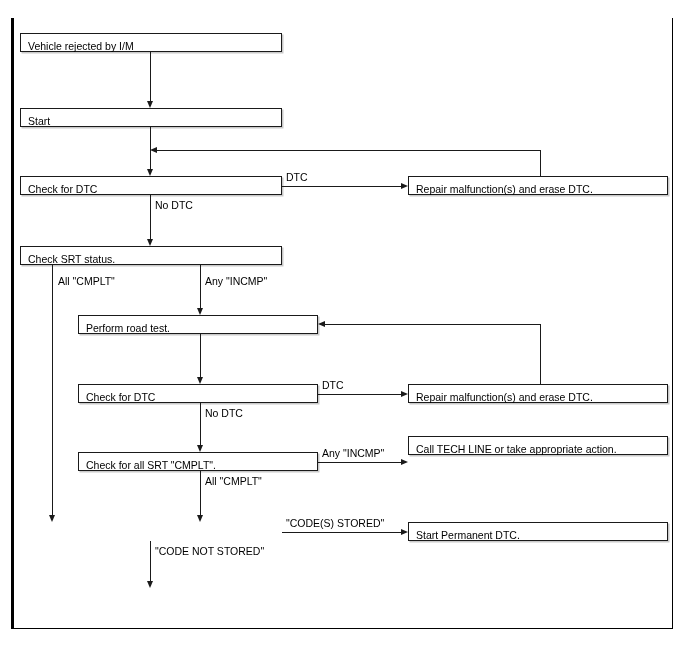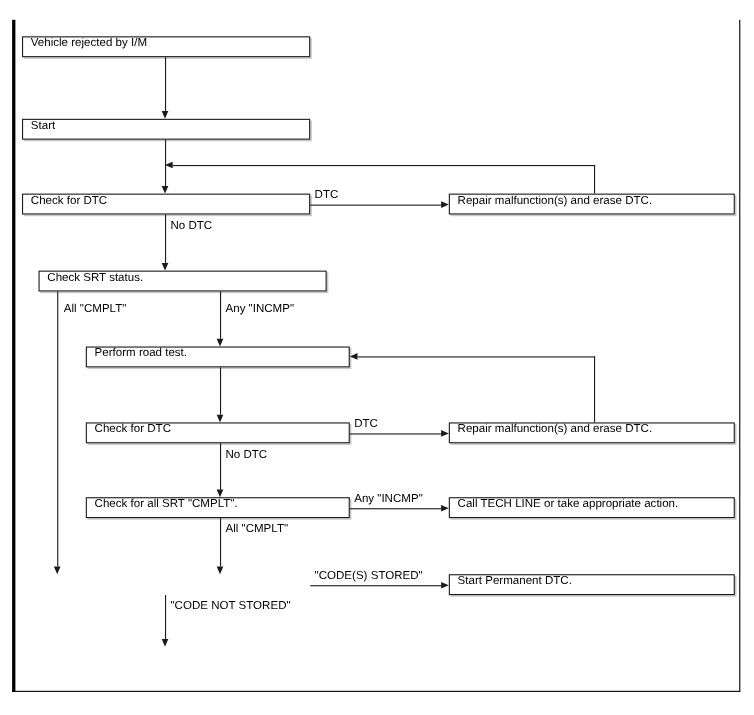--- a/index.html
+++ b/index.html
@@ -6,21 +6,21 @@
   body{font-family:"Liberation Sans", sans-serif;}
   #page{position:relative;width:685px;height:650px;background:#fff;overflow:hidden;}
 
   
   .frame-left{position:absolute;left:11px;top:18px;width:3px;height:611px;background:#000;}
   .frame-right{position:absolute;left:672px;top:18px;width:1px;height:611px;background:#000;}
   .frame-bottom{position:absolute;left:11px;top:628px;width:662px;height:1px;background:#000;}
 
   
   .box{position:absolute;box-sizing:border-box;border:1px solid #1a1a1a;background:#fff;
-       box-shadow:1.5px 1.5px 0 0 #c9c9c9;display:flex;align-items:flex-start;}
+       box-shadow:1.5px 1.5px 0 0 #c9c9c9;display:flex;align-items:flex-end;}
   .box span{display:block;padding-left:7px;font-size:10.5px;color:#000;line-height:1;white-space:nowrap;}
 
   
   .ln{position:absolute;background:#1a1a1a;}
   .vl{width:1px;}
   .hl{height:1px;}
 
   
   .arr{position:absolute;width:0;height:0;}
   .arr-d{border-left:3.5px solid transparent;border-right:3.5px solid transparent;border-top:7px solid #1a1a1a;}
@@ -52,41 +52,41 @@
   </div>
 
   <div class="box" style="left:20px;top:176px;width:262px;height:19px;">
     <span>Check for DTC</span>
   </div>
 
   <div class="box" style="left:408px;top:176px;width:260px;height:19px;">
     <span>Repair malfunction(s) and erase DTC.</span>
   </div>
 
-  <div class="box" style="left:20px;top:246px;width:262px;height:19px;margin-left:15px;">
+  <div class="box" style="left:20px;top:246px;width:262px;height:19px;">
     <span>Check SRT status.</span>
   </div>
 
   <div class="box" style="left:78px;top:315px;width:240px;height:19px;">
     <span>Perform road test.</span>
   </div>
 
   <div class="box" style="left:78px;top:384px;width:240px;height:19px;">
     <span>Check for DTC</span>
   </div>
 
   <div class="box" style="left:408px;top:384px;width:260px;height:19px;">
     <span>Repair malfunction(s) and erase DTC.</span>
   </div>
 
   <div class="box" style="left:78px;top:452px;width:240px;height:19px;">
     <span>Check for all SRT "CMPLT".</span>
   </div>
 
-  <div class="box" style="left:408px;top:452px;width:260px;height:19px;">
+  <div class="box" style="left:408px;top:436px;width:260px;height:19px;">
     <span>Call TECH LINE or take appropriate action.</span>
   </div>
 
 
   <div class="box" style="left:408px;top:522px;width:260px;height:19px;">
     <span>Start Permanent DTC.</span>
   </div>
 
 
   <div class="ln vl" style="left:150px;top:52px;height:49px;"></div>

